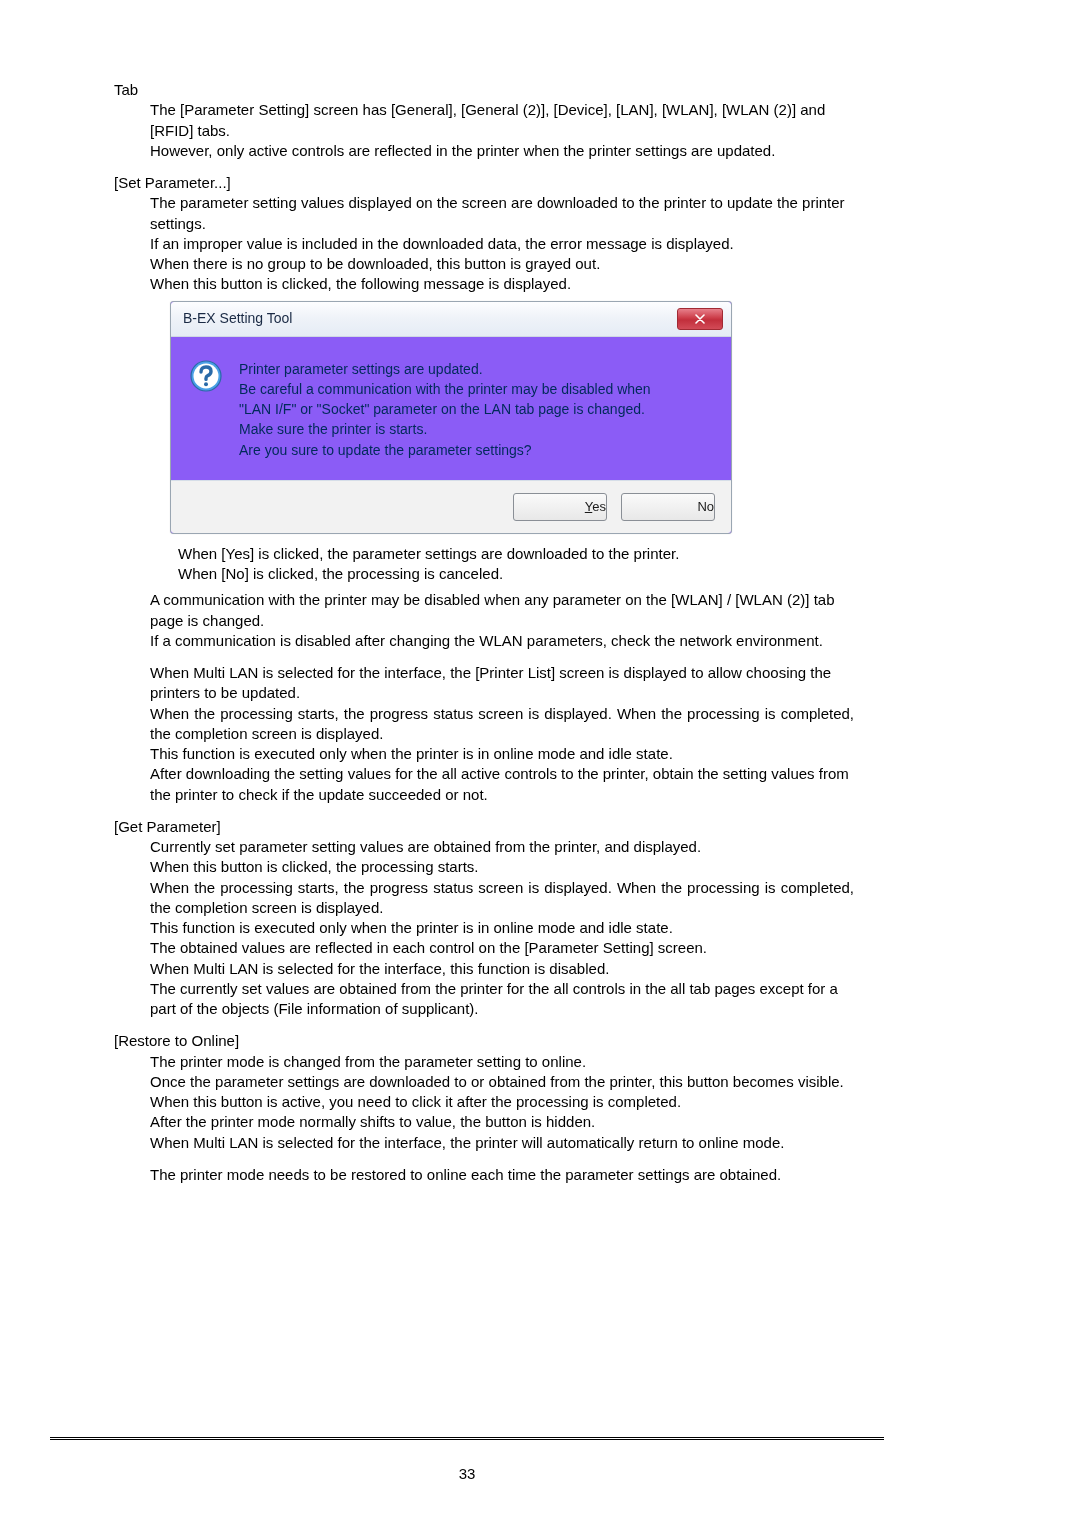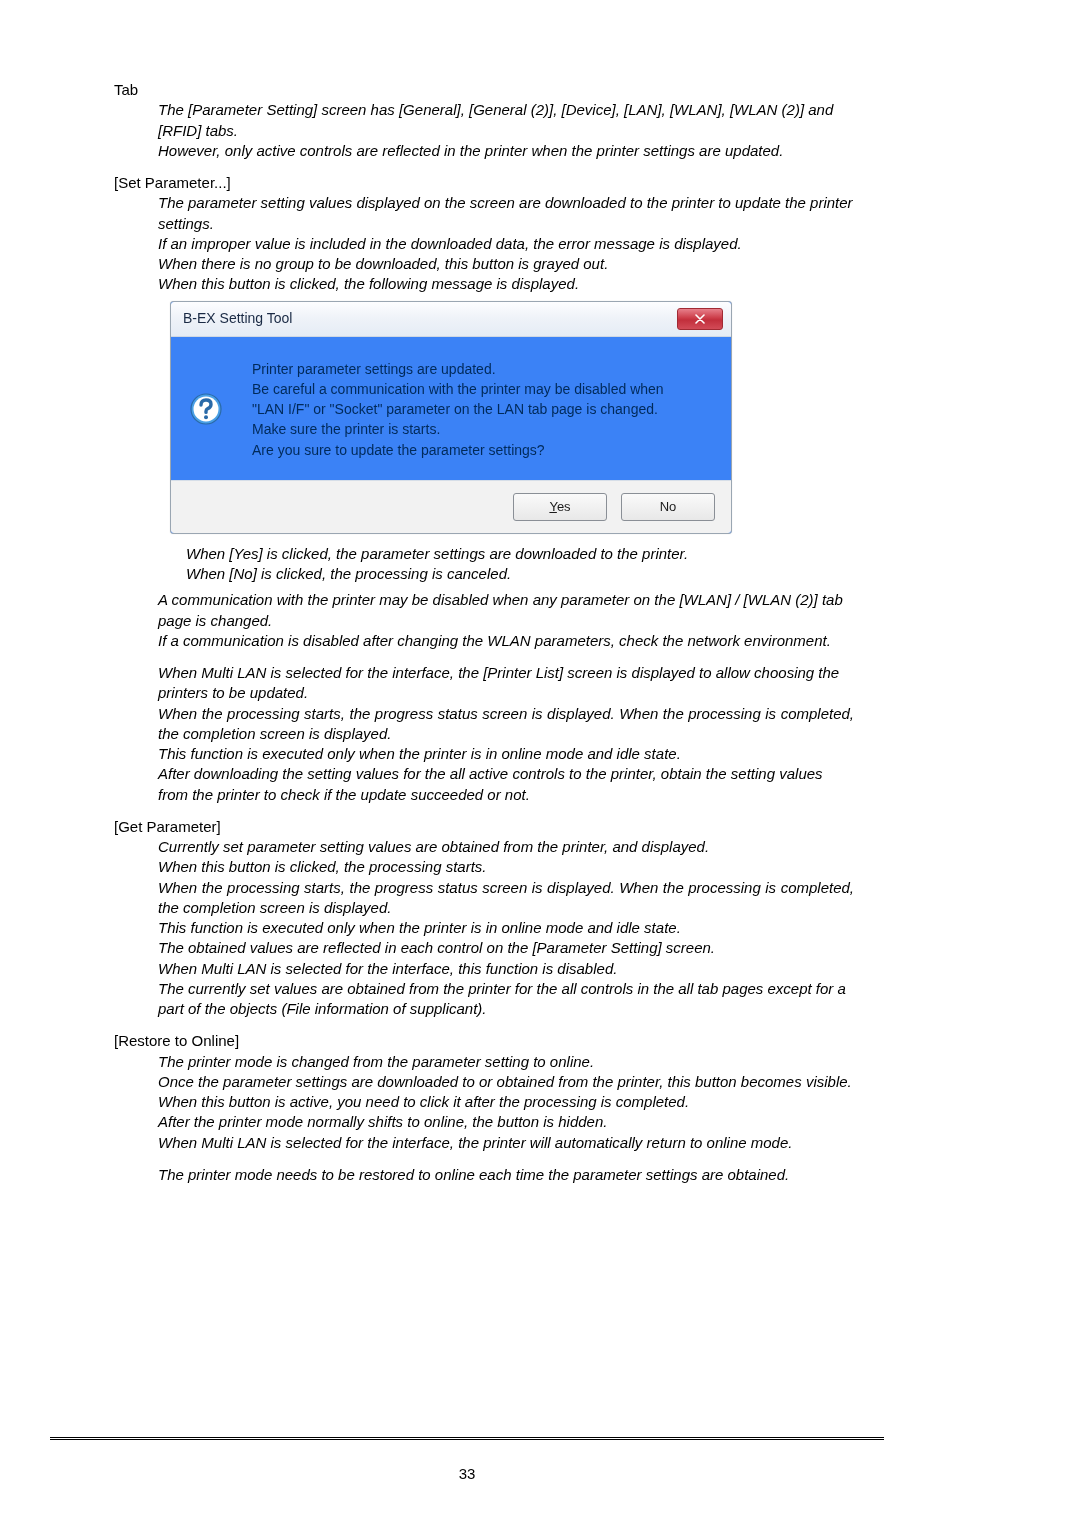--- a/index.html
+++ b/index.html
@@ -27,34 +27,33 @@
     padding: 0;
     font-weight: normal;
   }
   .indent1 {
     padding-left: 28px;
   }
   .indent2 {
     padding-left: 28px;
   }
   .para {
-    margin: 0 0 0 16px;
-    font-style: italic;
+    margin: 0 0 0 8px;
   }
   .spacer-sm { height: 12px; }
   .spacer-xs { height: 6px; }
   .justify { text-align: justify; }
 
   
   .dialog {
     width: 560px;
     margin: 6px 0 10px 28px;
     border: 1px solid #9aa6b2;
     border-radius: 3px;
-    background: #3b82f6;
+    background: #8b5cf6;
     position: relative;
     box-shadow: 0 0 0 1px rgba(0,0,0,.02);
     font-family: "Segoe UI", Arial, sans-serif;
     color: #002a5a;
   }
   .dialog-titlebar {
     height: 34px;
     display: flex;
     align-items: center;
     justify-content: space-between;
@@ -78,23 +77,22 @@
   }
   .close-btn svg {
     position: absolute;
     left: 50%; top: 50%;
     transform: translate(-50%, -50%);
     width: 10px; height: 10px;
   }
   .dialog-body {
     display: flex;
     padding: 22px 18px 20px 18px;
-    gap: 29px;
+    gap: 16px;
     border-bottom: 1px solid #d6dee8;
-    align-items: center;
   }
   .q-icon {
     width: 34px; height: 34px;
     flex: 0 0 34px;
   }
   .dialog-message {
     font-size: 14px;
     color: #002a5a;
     line-height: 1.45;
   }
@@ -110,21 +108,21 @@
   .win-btn {
     width: 92px;
     height: 26px;
     background: linear-gradient(#fafafa, #e8e8e8);
     border: 1px solid #8a8f96;
     border-radius: 3px;
     font-size: 13px;
     color: #1b1b1b;
     display: inline-flex;
     align-items: center;
-    justify-content: center;
+    justify-content: flex-end;
   }
   .mnemonic {
     text-decoration: underline;
   }
 
   
   .footer {
     position: absolute;
     left: 50px; right: 50px; bottom: 44px;
   }
@@ -225,21 +223,21 @@
       <div class="para">The currently set values are obtained from the printer for the all controls in the all tab pages except for a part of the objects (File information of supplicant).</div>
     </div>
 
     <div class="spacer-sm"></div>
 
     <div class="section-heading">[Restore to Online]</div>
     <div class="indent1">
       <div class="para">The printer mode is changed from the parameter setting to online.</div>
       <div class="para">Once the parameter settings are downloaded to or obtained from the printer, this button becomes visible.</div>
       <div class="para">When this button is active, you need to click it after the processing is completed.</div>
-      <div class="para">After the printer mode normally shifts to online, the button is hidden.</div>
+      <div class="para">After the printer mode normally shifts to value, the button is hidden.</div>
       <div class="para">When Multi LAN is selected for the interface, the printer will automatically return to online mode.</div>
       <div class="spacer-sm"></div>
       <div class="para">The printer mode needs to be restored to online each time the parameter settings are obtained.</div>
     </div>
 
   </div>
 
   <div class="footer">
     <div class="rule"></div>
     <div class="pageno">33</div>

